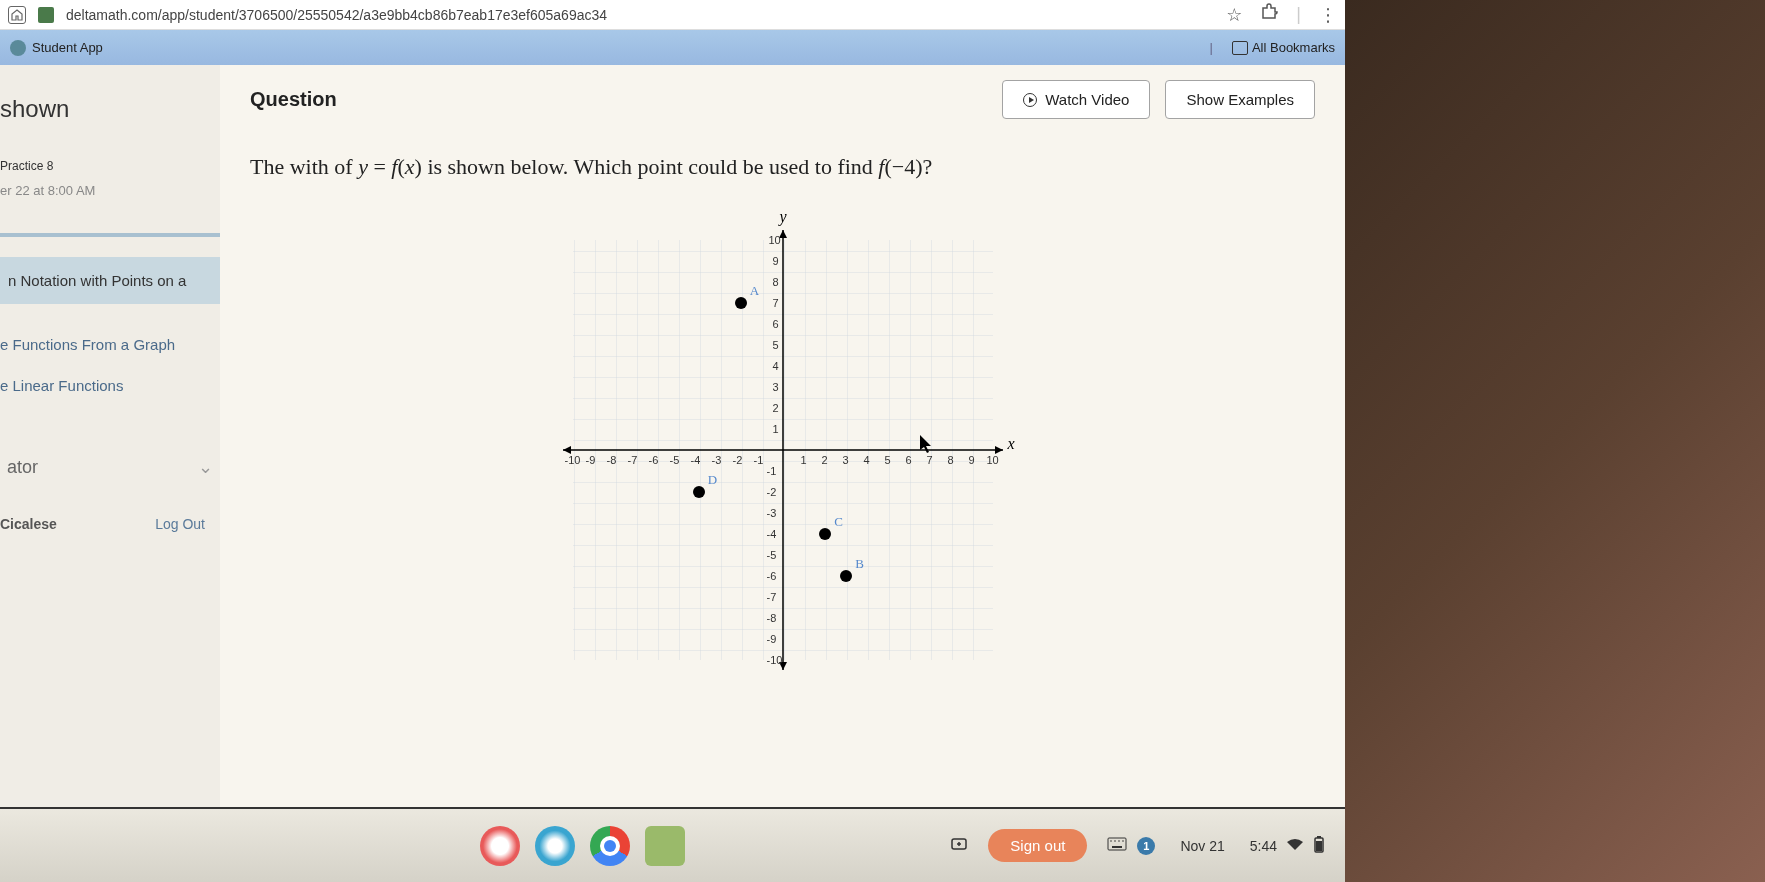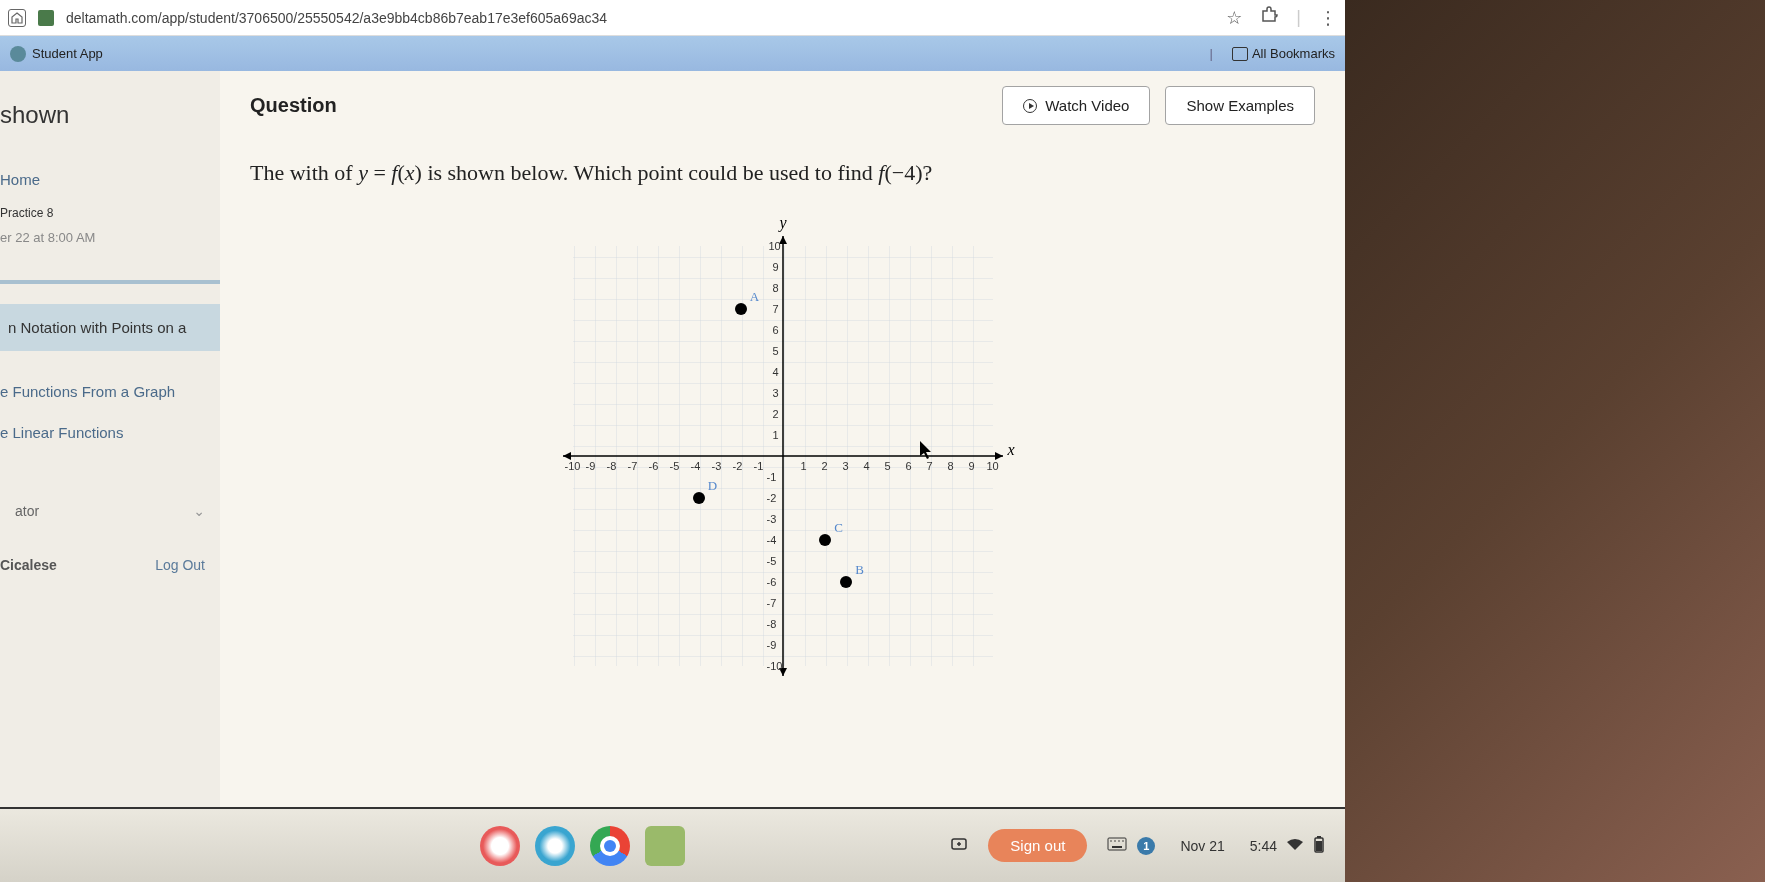--- a/index.html
+++ b/index.html
@@ -2,21 +2,21 @@
 <html><head>
   <meta charset="utf-8">
   <style>
     * { margin: 0; padding: 0; box-sizing: border-box; }
     body { font-family: Arial, sans-serif; background: #2a2a2a; width: 1765px; height: 882px; position: relative; overflow: hidden; }
     
     .photo-bg { position: absolute; right: 0; top: 0; width: 420px; height: 882px; background: linear-gradient(135deg, #3a2a1f 0%, #5a4030 50%, #8a6050 100%); }
     
     .screen { position: absolute; left: 0; top: 0; width: 1345px; height: 882px; background: #f5f2ed; }
     
-    .browser-bar { height: 36px; background: #fff; display: flex; align-items: center; padding: 0 8px; gap: 12px; border-bottom: 1px solid #ddd; }
+    .browser-bar { height: 30px; background: #fff; display: flex; align-items: center; padding: 0 8px; gap: 12px; border-bottom: 1px solid #ddd; }
     .home-btn { width: 18px; height: 18px; border: 1.5px solid #666; border-radius: 3px; display: flex; align-items: center; justify-content: center; }
     .site-icon { width: 16px; height: 16px; background: #4a7a4a; border-radius: 2px; display: inline-block; }
     .url-text { color: #444; font-size: 14px; flex: 1; }
     .browser-icons { display: flex; gap: 18px; align-items: center; color: #555; font-size: 18px; }
     
     .bookmarks-bar { height: 35px; background: linear-gradient(to bottom, #a8c8e8, #98b8e0); display: flex; align-items: center; padding: 0 10px; justify-content: space-between; }
     .bookmark-item { display: flex; align-items: center; gap: 6px; color: #222; font-size: 13px; }
     .bookmark-icon { width: 16px; height: 16px; background: #5a8a9a; border-radius: 50%; display: inline-block; }
     .all-bookmarks { display: flex; align-items: center; gap: 4px; color: #222; font-size: 13px; }
     .folder-icon { width: 16px; height: 14px; border: 1.5px solid #333; border-radius: 2px; }
@@ -26,21 +26,21 @@
     .sidebar { width: 220px; background: #f0ede6; padding: 20px 0; }
     .brand { font-size: 24px; color: #333; padding: 10px 10px 30px 0; font-weight: 400; }
     .nav-item { padding: 12px 10px 12px 0; color: #4a6a8a; font-size: 15px; cursor: pointer; }
     .nav-item.sub { color: #555; font-size: 12px; padding: 6px 10px 6px 0; }
     .nav-item.meta { color: #888; font-size: 13px; padding: 4px 10px 20px 0; }
     .nav-divider { height: 4px; background: #a8c0d0; margin: 15px 0; }
     .nav-item.active { background: #c8d8e0; padding: 15px 10px 15px 8px; margin: 20px 0; color: #333; }
     .collapse-icon { color: #999; }
     .logout { color: #5a7a9a; font-size: 14px; }
     .user { color: #555; font-size: 14px; padding: 8px 0; font-weight: bold; }
-    .divider-item { color: #666; font-size: 14px; padding: 10px 15px; display: flex; justify-content: space-between; align-items: center; }
+    .divider-item { color: #666; font-size: 18px; padding: 10px 7px; display: flex; justify-content: space-between; align-items: center; }
     
     .main { flex: 1; background: #f8f5ee; padding: 0 30px; position: relative; }
     .main-header { display: flex; justify-content: space-between; align-items: center; padding: 15px 0; }
     .question-label { font-size: 20px; font-weight: bold; color: #222; }
     .header-buttons { display: flex; gap: 15px; }
     .btn { padding: 10px 20px; border: 1px solid #a3a3a3; background: #fff; border-radius: 4px; font-size: 15px; color: #222; display: flex; align-items: center; gap: 8px; cursor: pointer; }
     .play-icon { width: 14px; height: 14px; border: 1.5px solid #333; border-radius: 50%; display: inline-flex; align-items: center; justify-content: center; }
     .play-icon::after { content: ''; border-left: 5px solid #333; border-top: 3px solid transparent; border-bottom: 3px solid transparent; margin-left: 2px; }
     
     .question-text { font-size: 22px; color: #222; padding: 20px 0; font-family: Georgia, serif; }
@@ -98,21 +98,20 @@
     <div class="all-bookmarks">
       <span style="margin-right:15px;color:#668">|</span>
       <span class="folder-icon"></span>
       <span>All Bookmarks</span>
     </div>
   </div>
 
   <div class="content-area">
     <div class="sidebar">
       <div class="brand">shown</div>
-      <div class="nav-item">Home</div>
       <div class="nav-item sub" style="color:#333;font-weight:500">Practice 8</div>
       <div class="nav-item meta">er 22 at 8:00 AM</div>
       <div class="nav-divider"></div>
       <div class="nav-item active">n Notation with Points on a</div>
       <div class="nav-item">e Functions From a Graph</div>
       <div class="nav-item">e Linear Functions</div>
       <div style="height:40px"></div>
       <div class="divider-item">
         <span>ator</span>
         <span class="collapse-icon">⌄</span>

